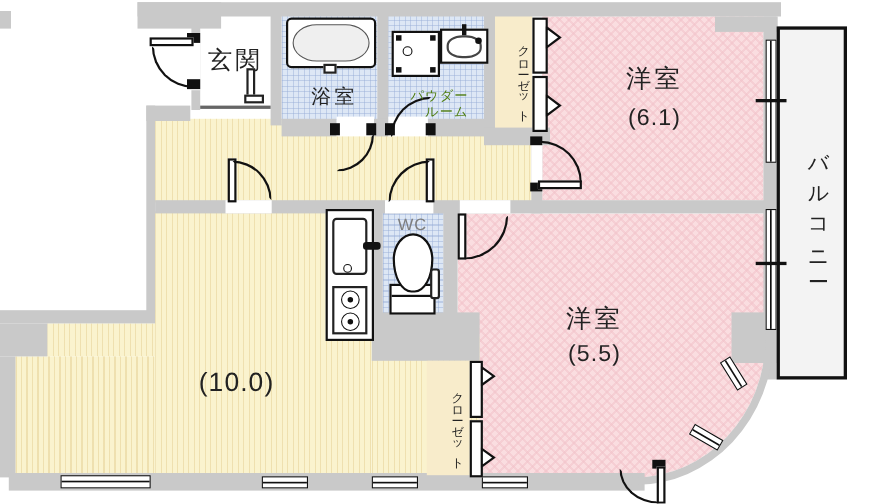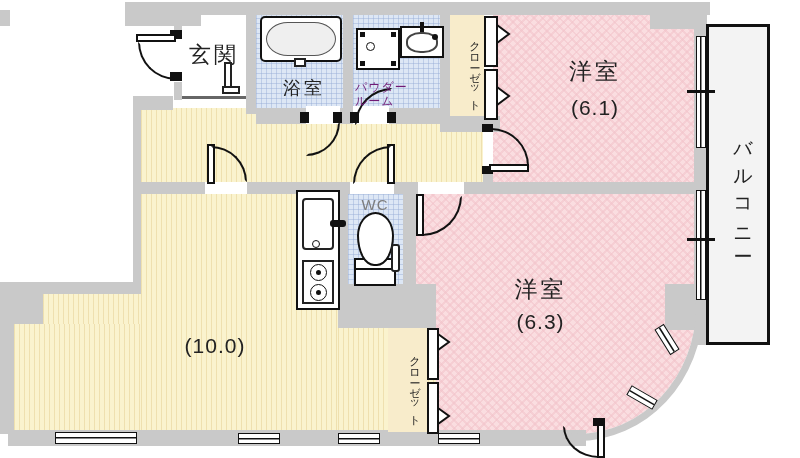--- a/index.html
+++ b/index.html
@@ -185,27 +185,27 @@
   <div class="abs fix2" style="left:302px;top:260px;width:32px;height:44px;"></div>
   <div class="abs burner" style="left:310px;top:264px;width:17px;height:17px;"></div>
   <div class="abs dot" style="left:316px;top:270px;width:5px;height:5px;"></div>
   <div class="abs burner" style="left:310px;top:284px;width:17px;height:17px;"></div>
   <div class="abs dot" style="left:316px;top:290px;width:5px;height:5px;"></div>
 
   <div class="abs" style="left:182px;top:96px;width:64px;height:2.5px;background:#666;"></div>
 
   <div class="abs lbl" style="left:268px;top:78px;width:72px;font-size:18px;">浴室</div>
   <div class="abs lbl" style="left:180px;top:42px;width:68px;font-size:22px;">玄関</div>
-  <div class="abs" style="left:355px;top:80px;width:71px;text-align:left;font-size:12px;line-height:14px;color:#701a75;letter-spacing:1px;">
+  <div class="abs" style="left:355px;top:80px;width:71px;text-align:right;font-size:12px;line-height:14px;color:#4d7c0f;letter-spacing:1px;">
     <div>パウダー</div>
     <div>ルーム</div>
   </div>
   <div class="abs vtext" style="left:452px;top:24px;width:30px;height:92px;font-size:11px;letter-spacing:2px;">クローゼット</div>
   <div class="abs lbl" style="left:520px;top:58px;width:150px;font-size:23px;">洋室</div>
   <div class="abs lbl" style="left:520px;top:96px;width:150px;font-size:21px;letter-spacing:1px;">(6.1)</div>
   <div class="abs vtext" style="left:722px;top:100px;width:34px;height:180px;font-size:19px;letter-spacing:8px;">バルコニー</div>
   <div class="abs lbl" style="left:350px;top:196px;width:50px;font-size:15px;color:#7d7d7d;letter-spacing:1px;">WC</div>
-  <div class="abs lbl" style="left:135px;top:334px;width:160px;font-size:21px;letter-spacing:1px;">(10.0)</div>
+  <div class="abs lbl" style="left:135px;top:334px;width:160px;font-size:24px;letter-spacing:1px;">(10.0)</div>
   <div class="abs lbl" style="left:468px;top:276px;width:145px;font-size:23px;">洋室</div>
-  <div class="abs lbl" style="left:468px;top:310px;width:145px;font-size:21px;letter-spacing:1px;">(6.3)</div>
+  <div class="abs lbl" style="left:468px;top:310px;width:145px;font-size:21px;letter-spacing:1px;">(5.5)</div>
   <div class="abs vtext" style="left:394px;top:340px;width:28px;height:90px;font-size:11px;letter-spacing:2px;">クローゼット</div>
 
 </div>
 
 </body></html>

